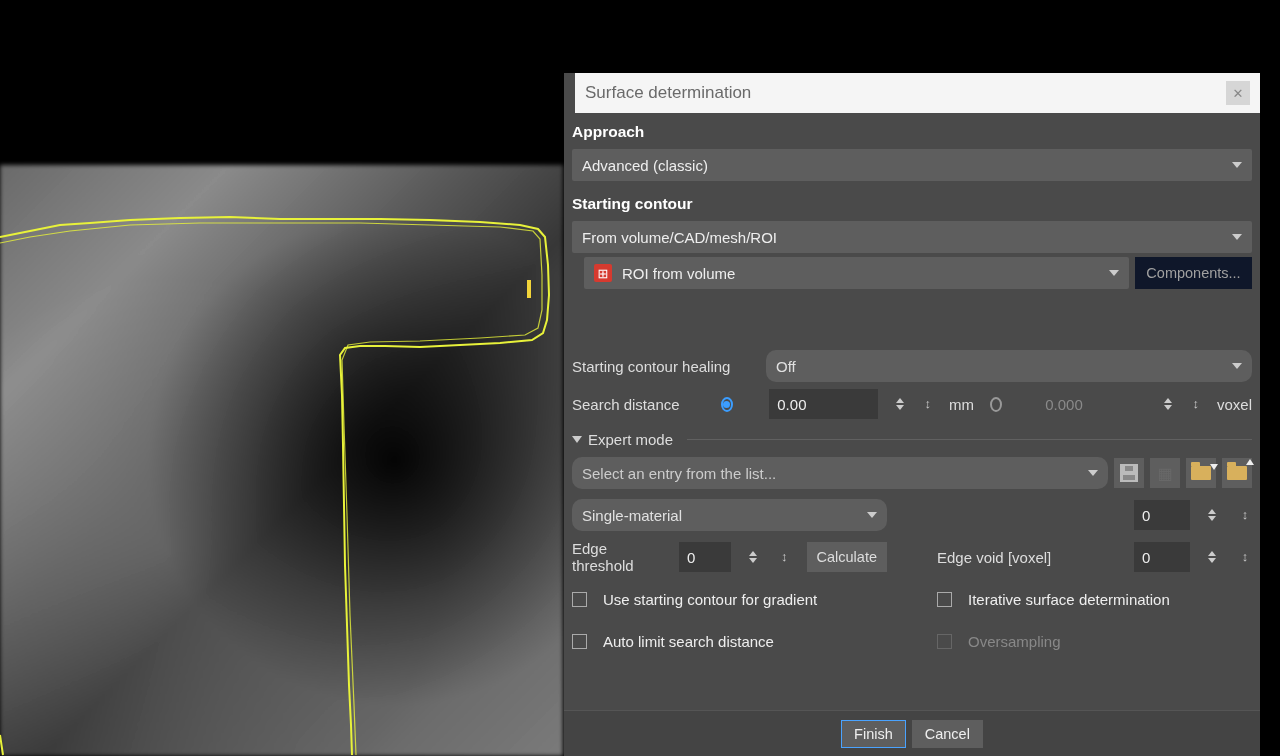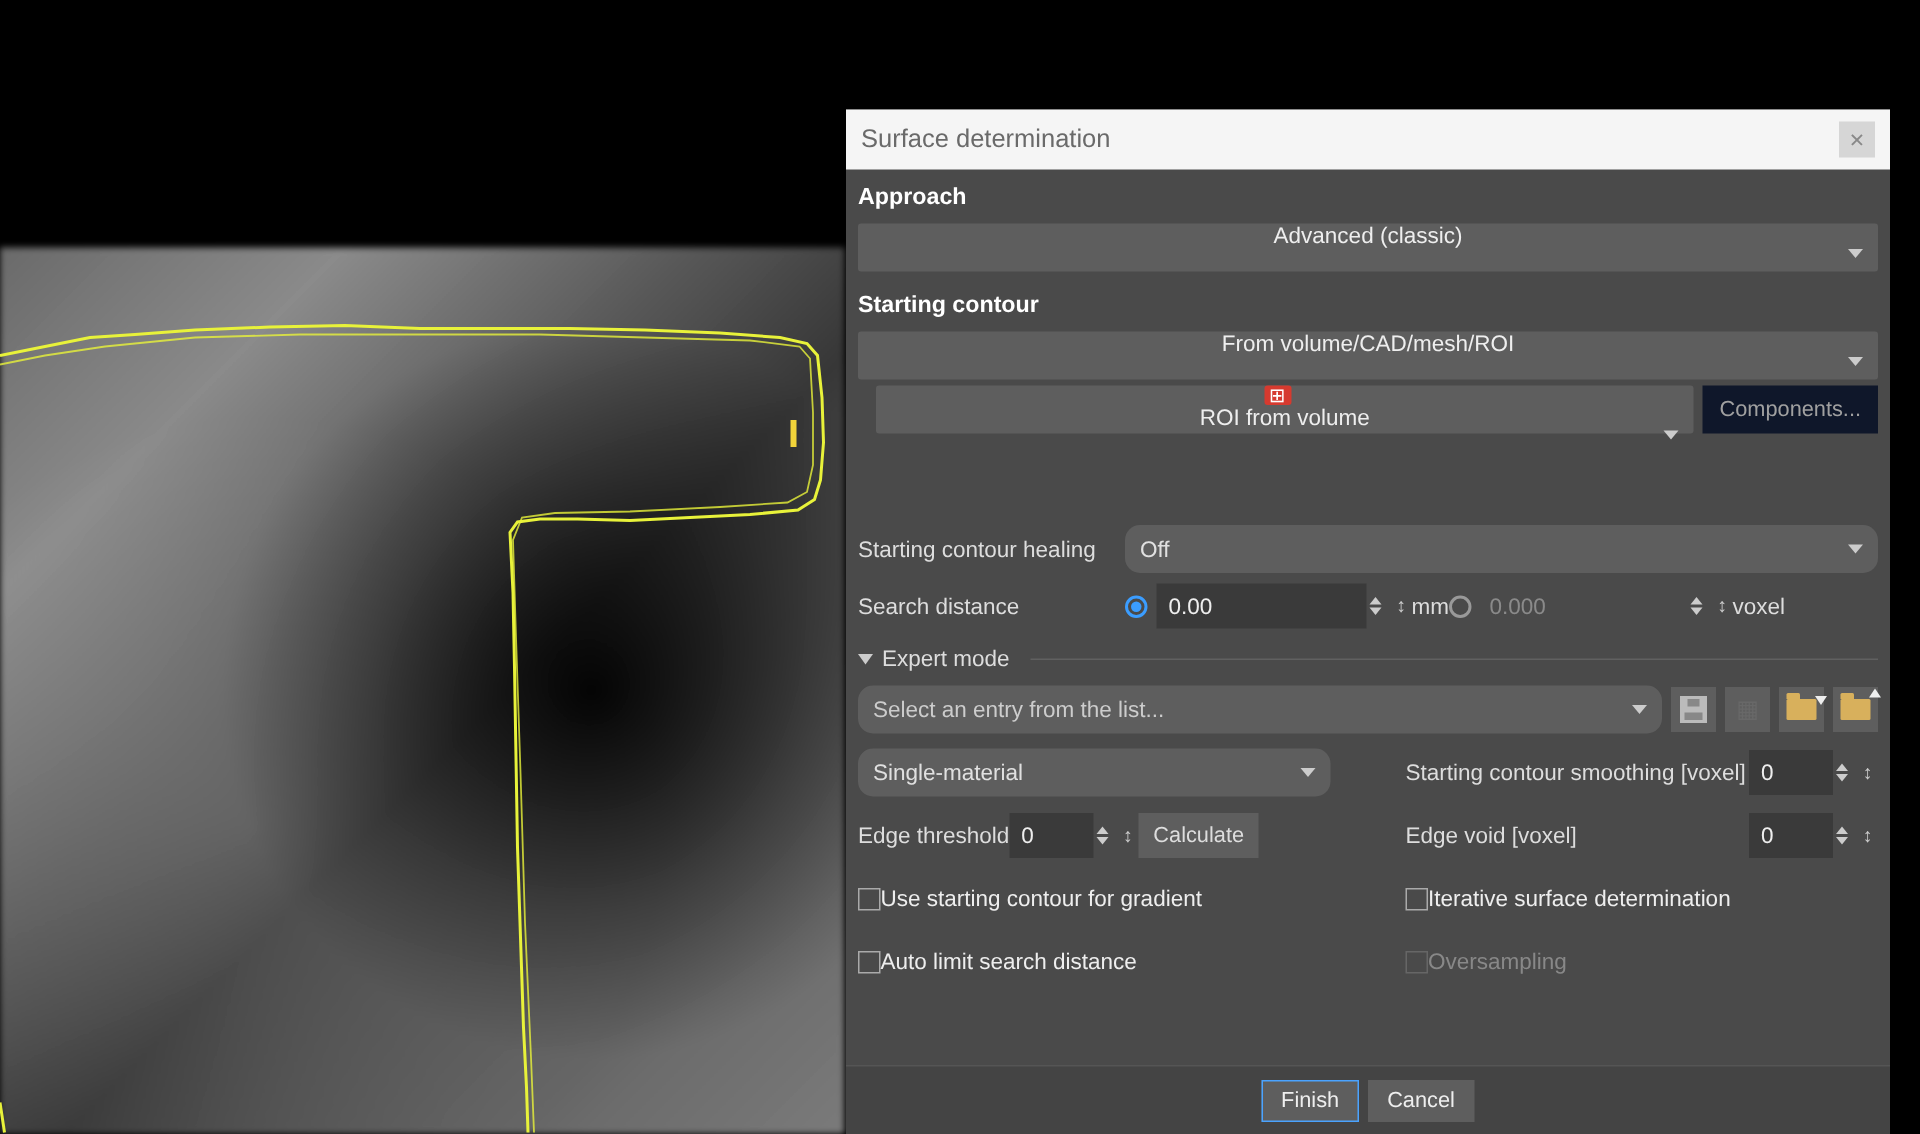--- a/index.html
+++ b/index.html
@@ -31,56 +31,57 @@
   
   .dialog {
     position:absolute; left:564px; top:73px; width:696px; height:683px;
     background:#4a4a4a;
     display:flex; flex-direction:column;
   }
   .titlebar {
     height:40px; background:#f5f5f5; color:#6a6a6a;
     display:flex; align-items:center; padding:0 10px;
     font-size:17px;
+    margin-left:11px;
   }
   .titlebar .spacer{flex:1}
   .close-btn{
     width:24px; height:24px; background:#d6d6d6;
     display:flex;align-items:center;justify-content:center;
     color:#888; font-size:13px;
   }
   .body{
     flex:1; padding:6px 8px 0 8px; display:flex; flex-direction:column; gap:4px;
     overflow:hidden;
   }
   .section-label{ font-weight:600; color:#fff; margin:4px 0 4px 0; font-size:15.5px;}
   .select{
     background:#5e5e5e; height:32px; border-radius:2px;
     display:flex; align-items:center; padding:0 10px; color:#eee;
-    position:relative; font-size:15px;flex-direction:column;
+    position:relative; font-size:15px;
   }
   .caret{
     margin-left:auto; width:0;height:0;
     border-left:5px solid transparent;border-right:5px solid transparent;
     border-top:6px solid #ccc;
   }
   .roi-row{ display:flex; gap:6px;padding-left:12px;}
   .roi-row .select{ flex:1;}
   .roi-icon{
     width:18px;height:18px;background:#d63a2f;border-radius:2px;margin-right:10px;
     display:inline-flex;align-items:center;justify-content:center;
     font-size:10px;color:#fff;
   }
   .roi-icon::after{content:"⊞";font-size:13px;line-height:1;}
   .components-btn{
     background:#0f172a; width:117px; display:flex;align-items:center;justify-content:center;
     color:#a0a0a0; font-size:14.5px;
   }
   .gap{ height:52px;}
-  .row{ display:flex; align-items:center; gap:0; min-height:34px;}
+  .row{ display:flex; align-items:center; gap:16px; min-height:34px;}
   .row .lbl{ color:#ddd; font-size:15px;}
   .fill{flex:1}
   .select-inline{
     background:#5e5e5e; height:32px; display:flex;align-items:center;
     padding:0 10px; position:relative; flex:1;border-radius:10px;
   }
   .num-input{
     background:#3a3a3a; height:30px; color:#eee;
     display:flex;align-items:center;padding:0 8px; width:140px;
     font-size:15px;
@@ -298,21 +299,20 @@
           <span class="chk-label">Use starting contour for gradient</span>
         </div>
         <div class="row">
           <span class="checkbox"></span>
           <span class="chk-label">Auto limit search distance</span>
         </div>
       </div>
 
       <div class="col">
         <div class="row">
-          <span class="lbl">Starting contour smoothing [voxel]</span>
           <div class="fill"></div>
           <div class="num-input small">
             <span>0</span>
           </div>
           <div class="spinner">
               <div class="up"></div>
               <div class="dn"></div>
             </div>
           <div class="unit-icon">
               <span>↕</span>

